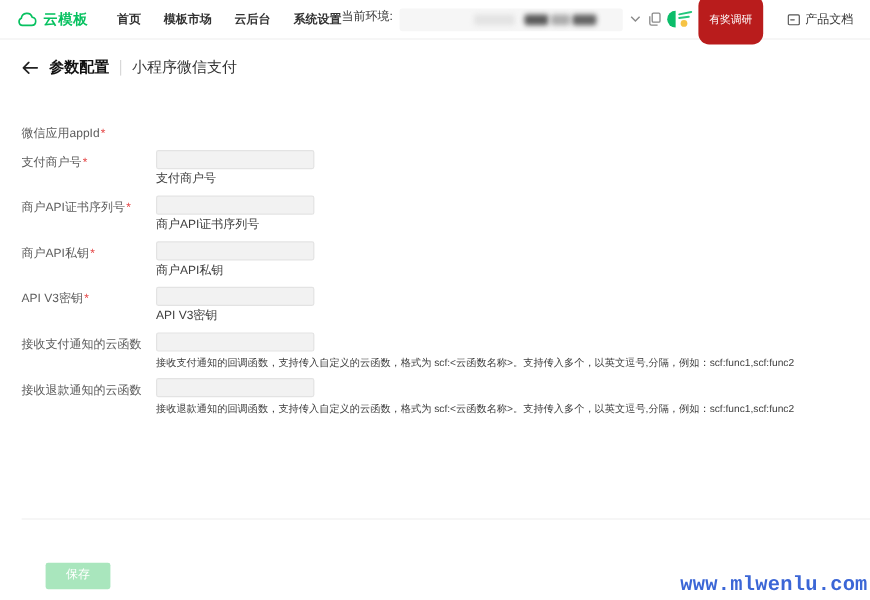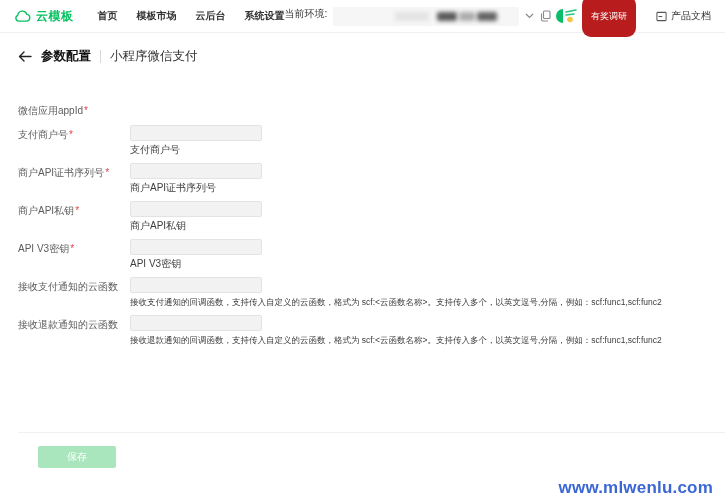--- a/index.html
+++ b/index.html
@@ -41,23 +41,23 @@
   .req { color:#e54545; margin-left:1px; }
   .field-col { display:flex; flex-direction:column; }
   .text-input { width:132px; height:16px; background:#f2f2f2; border:1px solid #e3e3e3; border-radius:2px; outline:none; font-size:10px; padding:0 4px; color:#333; }
   .helper { margin-top:3px; font-size:10px; line-height:12px; color:#3d3d3d; white-space:nowrap; }
   .helper.long { font-size:8.5px; }
 
   
   .pre-divider-space { height:79px; }
   .footer-divider { border-top:1px solid #f0f0f0; margin-left:18px; }
   .save-row { padding:13px 0 0 38px; }
-  .save-btn { display:inline-block; width:78px; height:22px; line-height:22px; text-align:center; background:#a9e6bd; color:#fff; font-size:10px; border:none; border-radius:2px; cursor:not-allowed; }
+  .save-btn { display:inline-block; width:54px; height:22px; line-height:22px; text-align:center; background:#a9e6bd; color:#fff; font-size:10px; border:none; border-radius:2px; cursor:not-allowed;margin-top:23px; }
 
-  .watermark { position:absolute; right:12px; bottom:2px; font-size:17px; font-weight:bold; color:#3b66d6; letter-spacing:.2px; }
+  .watermark { position:absolute; right:2px; bottom:2px; font-size:17px; font-weight:bold; color:#3b66d6; letter-spacing:.2px;font-family:Liberation Mono, monospace; }
 </style>
 </head>
 <body>
 
 <div class="header">
   <div class="logo">
     <span style="display:flex">
       <svg width="17" height="13" viewBox="0 0 20 14" fill="none">
         <path d="M5.5 12.5h9a4 4 0 0 0 .6-7.96A5.5 5.5 0 0 0 4.4 5.6 3.6 3.6 0 0 0 5.5 12.5z" stroke="#07c160" stroke-width="1.6"></path>
       </svg>

